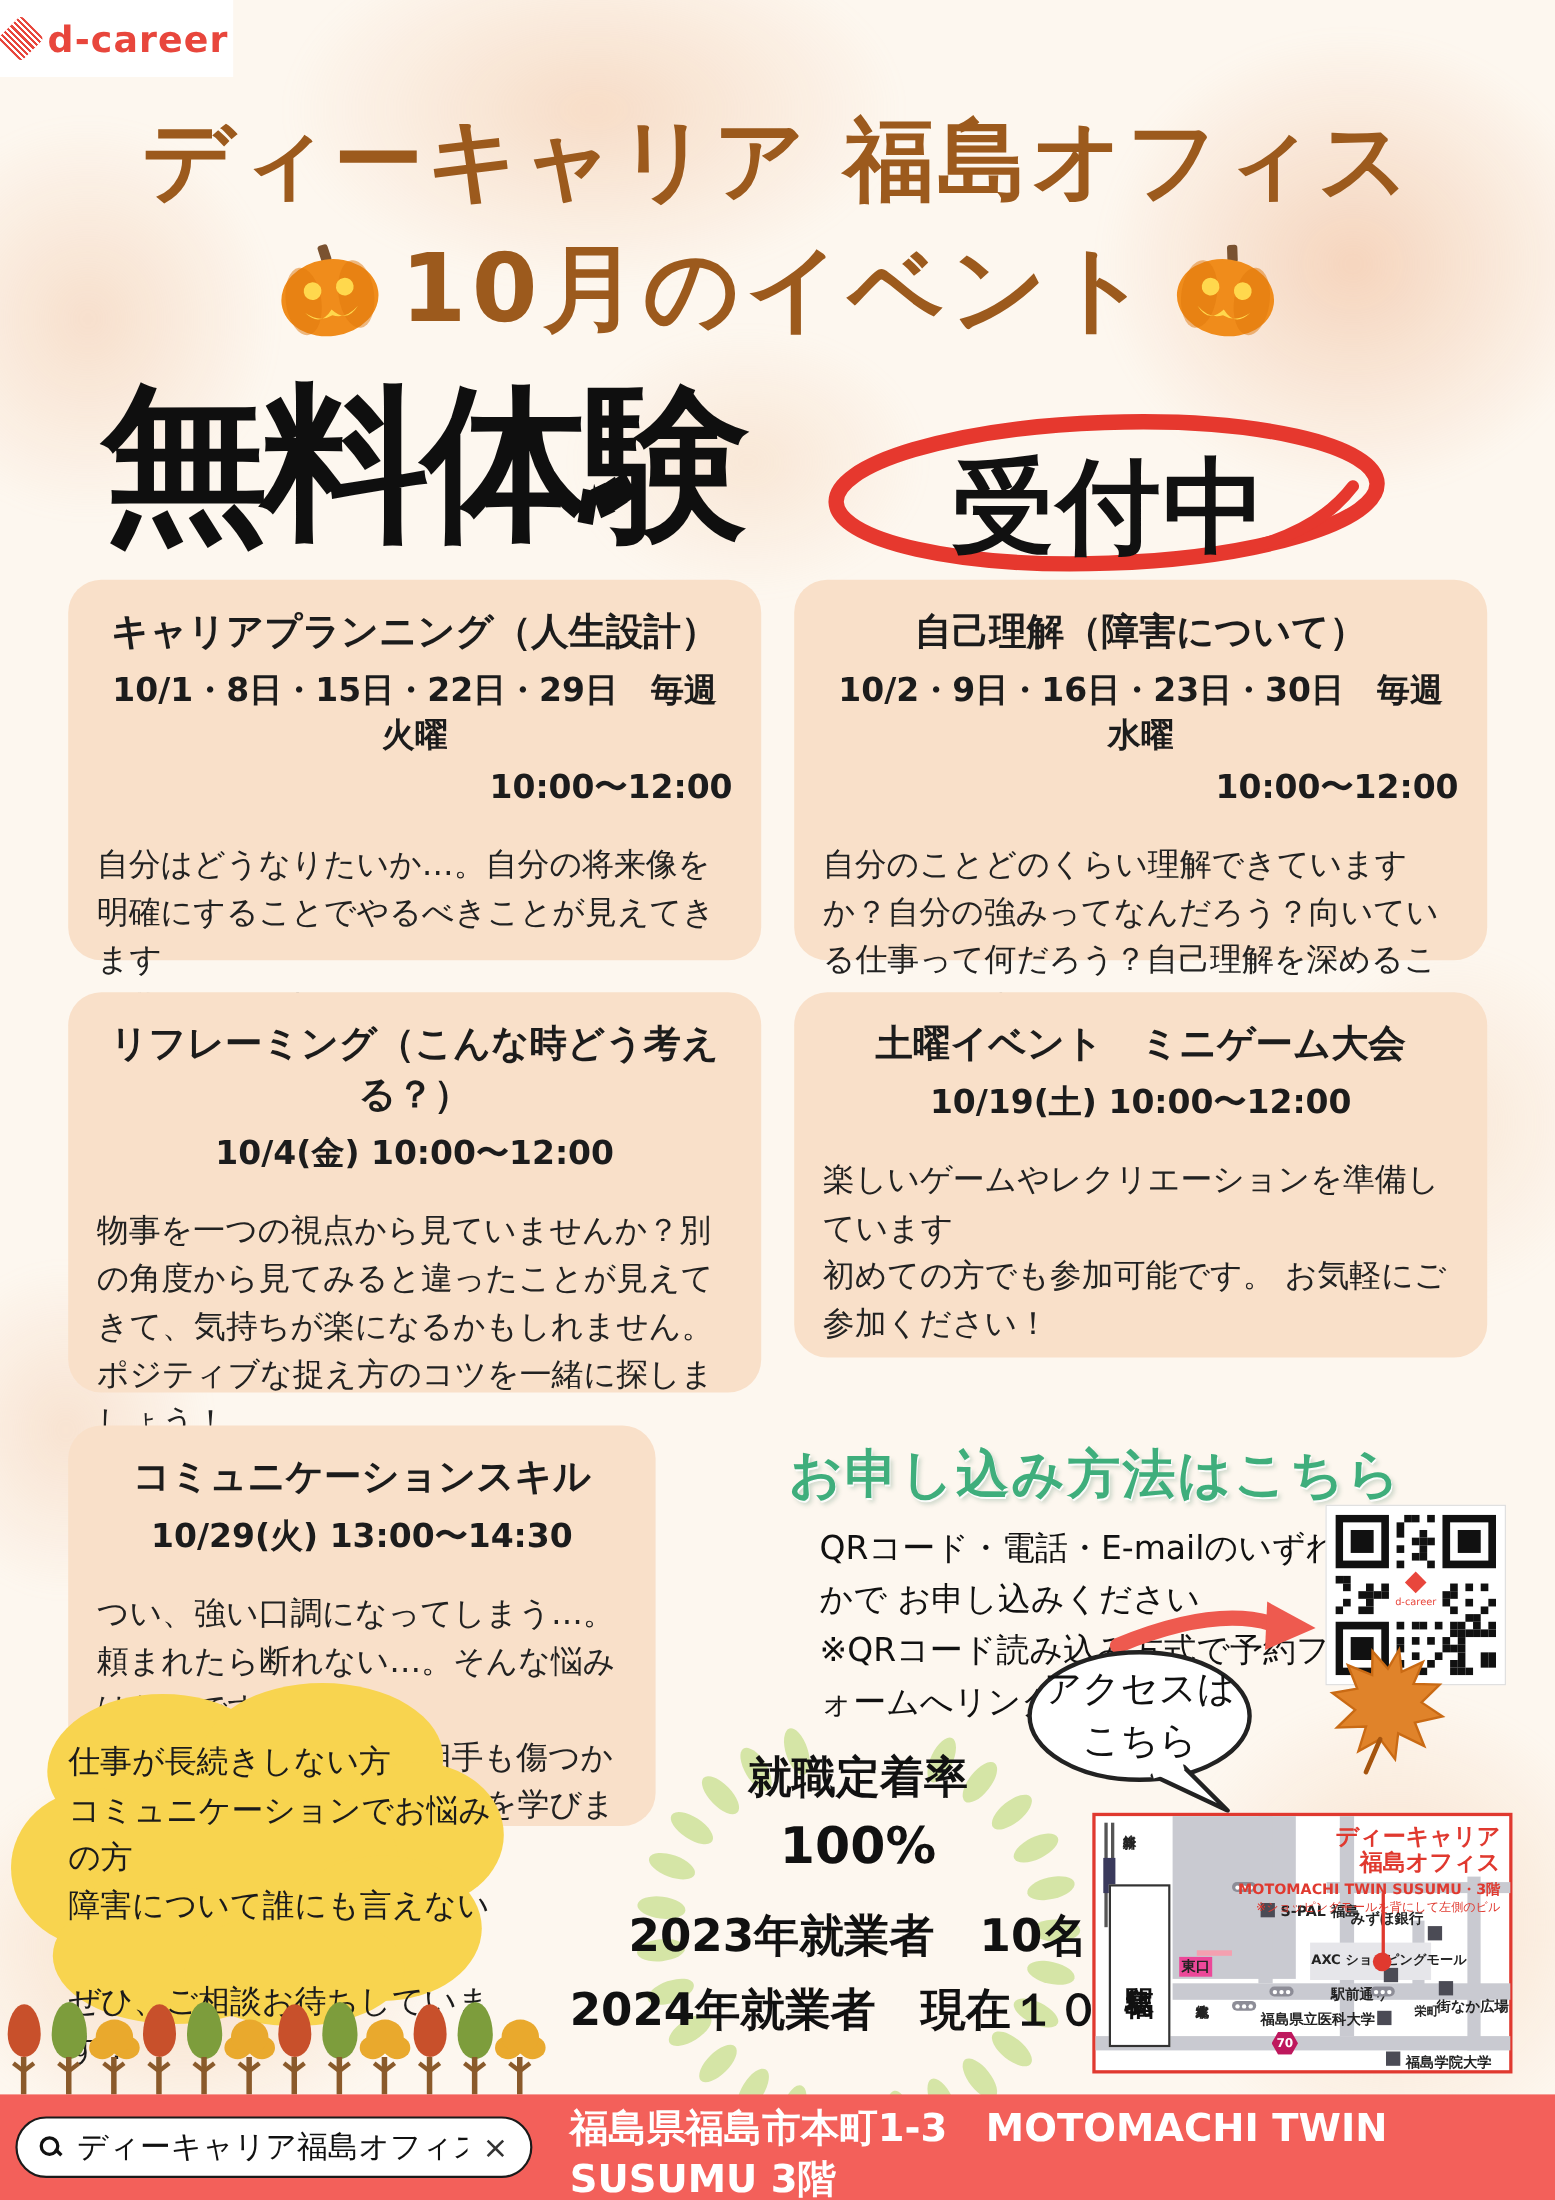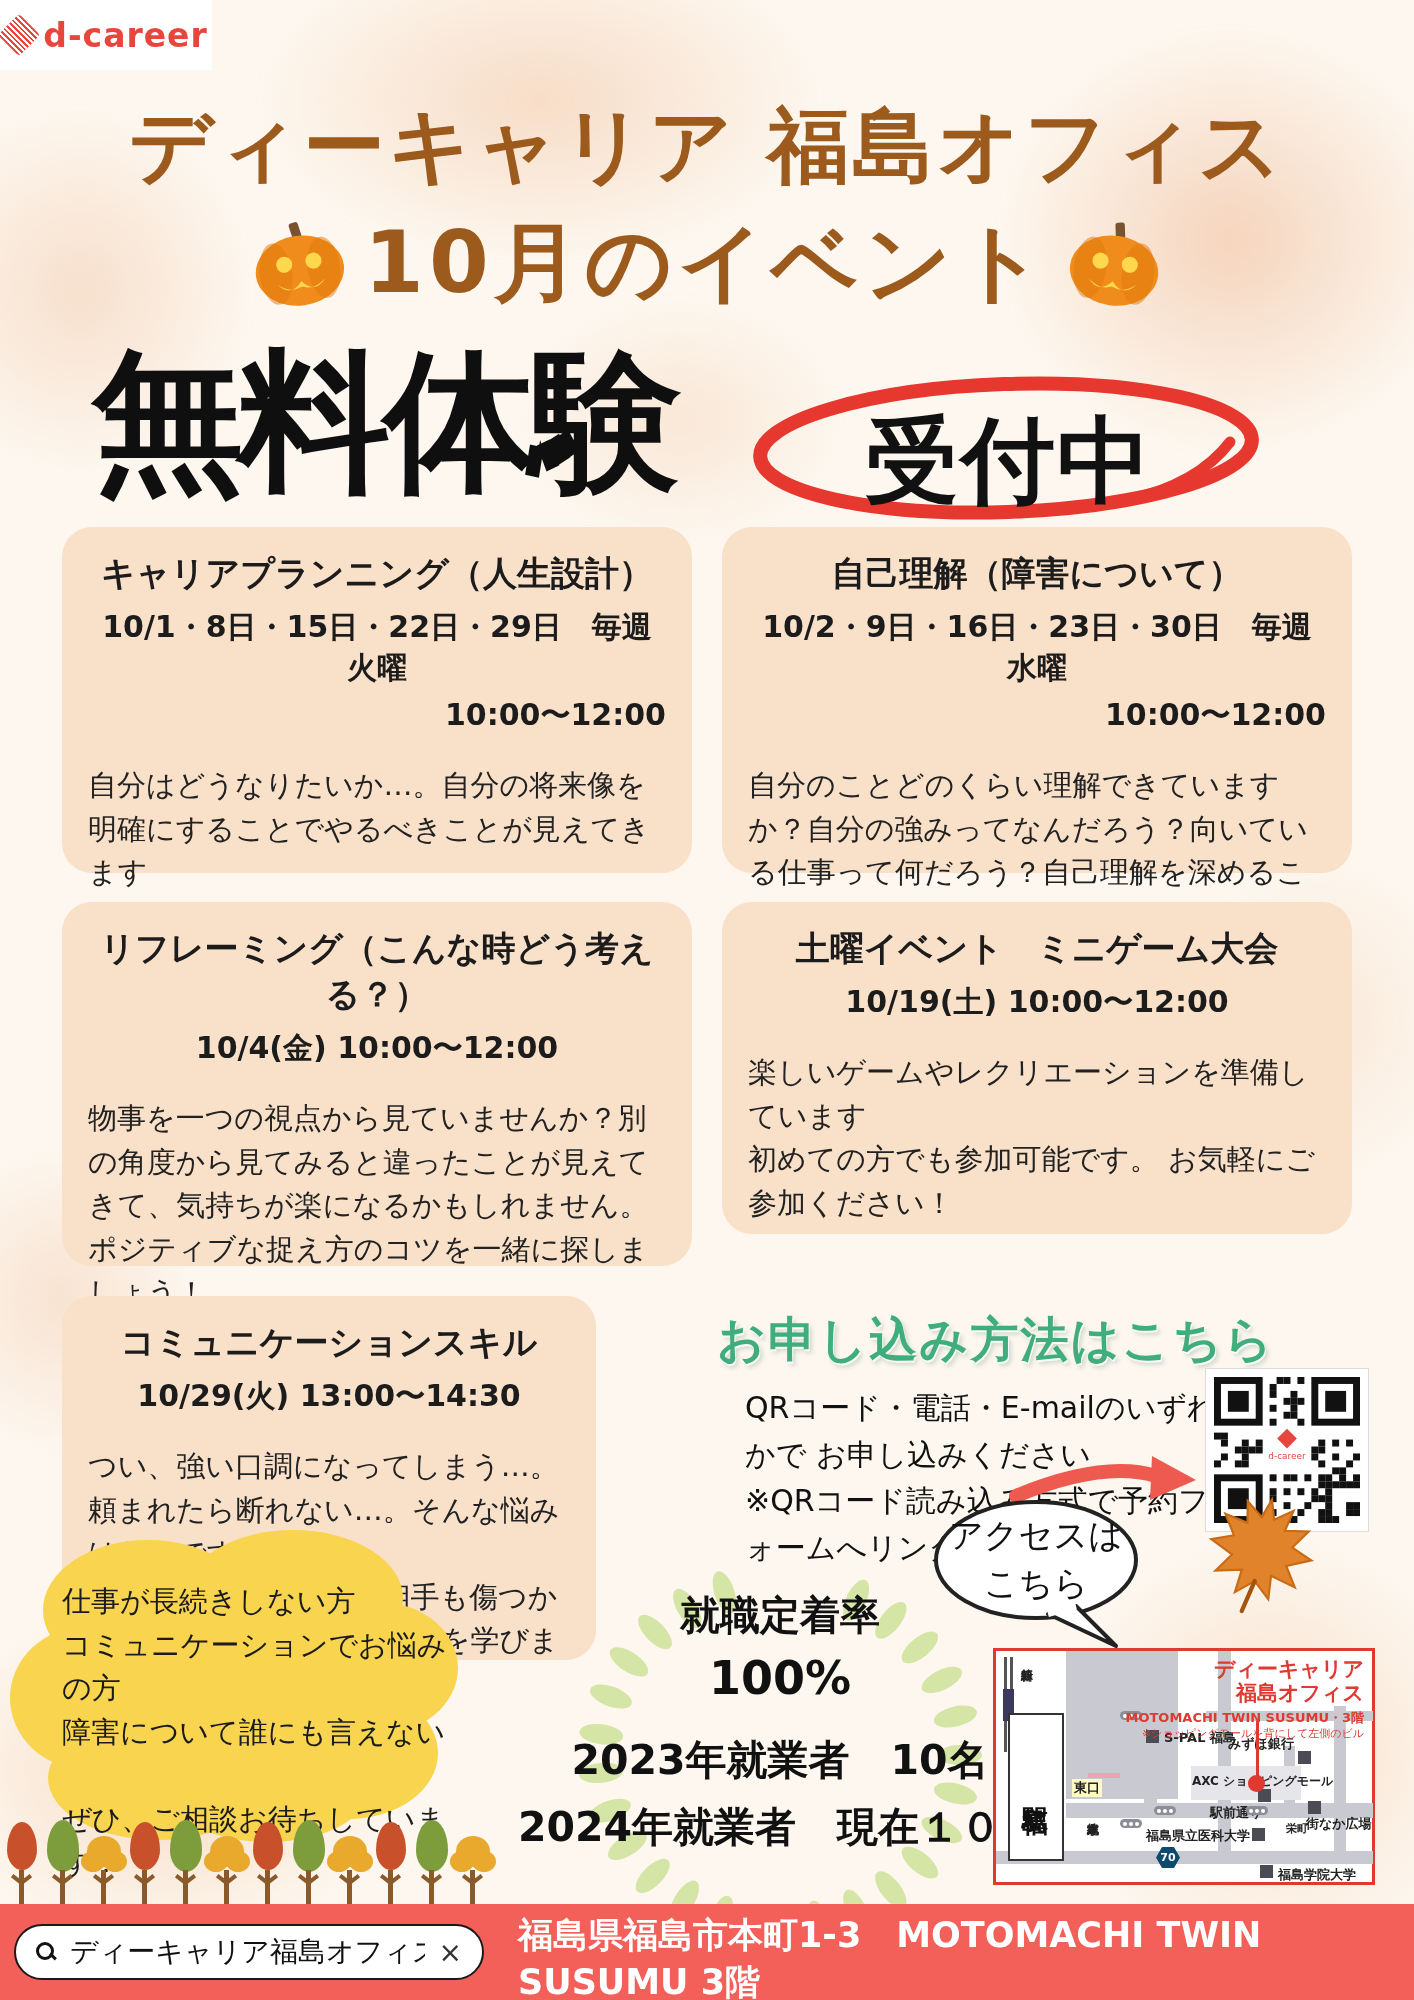--- a/index.html
+++ b/index.html
@@ -63,21 +63,21 @@
   .vtext{writing-mode:vertical-rl;text-orientation:upright;}
   .xwalk{position:absolute;width:22px;height:9px;background:#8d8d97;border-radius:5px;display:flex;align-items:center;justify-content:center;gap:2px;}
   .xwalk i{width:4px;height:4px;background:#fff;border-radius:50%;}
   #station-box{position:absolute;left:12px;top:62px;width:56px;height:148px;background:#fff;border:2px solid #333;
     display:flex;align-items:center;justify-content:center;}
   #map-office{position:absolute;right:8px;top:6px;text-align:right;font-size:21px;font-weight:900;color:#e0392f;line-height:1.15;white-space:pre-line;}
   #map-bldg{position:absolute;right:8px;top:58px;font-size:13px;font-weight:700;color:#e0392f;}
   #map-note{position:absolute;right:8px;top:75px;font-size:11px;color:#e0392f;}
   #map-marker{position:absolute;left:252px;top:124px;width:17px;height:17px;border-radius:50%;background:#e0392f;}
   #map-marker-line{position:absolute;left:260px;top:70px;width:3px;height:58px;background:#e0392f;}
-  #route-badge{position:absolute;left:160px;top:196px;width:24px;height:21px;background:#0c4a6e;color:#fff;font-size:11px;font-weight:700;
+  #route-badge{position:absolute;left:160px;top:196px;width:24px;height:21px;background:#be185d;color:#fff;font-size:11px;font-weight:700;
     display:flex;align-items:center;justify-content:center;clip-path:polygon(25% 0,75% 0,100% 50%,75% 100%,25% 100%,0 50%);}
   
   #trees{left:4px;top:1820px;width:496px;height:84px;display:flex;gap:5px;align-items:flex-end;}
   .tree{position:relative;width:36px;height:84px;flex:none;}
   .trunk{position:absolute;left:15px;bottom:0;width:5px;height:34px;background:#8a5a2b;}
   .trunk::before{content:"";position:absolute;left:-8px;top:7px;width:11px;height:4px;background:#8a5a2b;transform:rotate(38deg);}
   .trunk::after{content:"";position:absolute;right:-8px;top:7px;width:11px;height:4px;background:#8a5a2b;transform:rotate(-38deg);}
   .crown{position:absolute;}
   .crown.red{left:3px;top:2px;width:30px;height:48px;background:#c8502b;border-radius:50% 50% 50% 50%/58% 58% 42% 42%;}
   .crown.green{left:2px;top:0;width:32px;height:52px;background:#7d9d3c;border-radius:50% 50% 50% 50%/58% 58% 42% 42%;}
@@ -351,21 +351,21 @@
     <div class="road" style="left:210px;top:60px;width:167px;height:10px;"></div>
     <div class="road" style="left:195px;top:115px;width:110px;height:34px;background:#e6e6ea;"></div>
     <div style="position:absolute;left:8px;top:6px;width:3px;height:95px;background:#555;"></div>
     <div style="position:absolute;left:14px;top:6px;width:3px;height:95px;background:#555;"></div>
     <div style="position:absolute;left:7px;top:38px;width:11px;height:32px;background:#3a3a5c;"></div>
     <div class="map-label vtext" style="left:22px;top:8px;font-size:12px;">新幹線</div>
     <div id="station-box">
       <div class="vtext" style="font-size:26px;font-weight:800;color:#111;">福島駅</div>
     </div>
     <div style="position:absolute;left:92px;top:122px;width:32px;height:5px;background:#f4a0b0;"></div>
-    <div class="map-label" style="left:76px;top:128px;background:#fef9c3;padding:0 2px;">東口</div>
+    <div class="map-label" style="left:76px;top:128px;background:#ec4899;padding:0 2px;">東口</div>
     <div class="bld" style="left:150px;top:79px;"></div>
     <div class="map-label" style="left:168px;top:78px;">S-PAL 福島</div>
     <div class="map-label" style="left:232px;top:84px;">みずほ銀行</div>
     <div class="bld" style="left:302px;top:100px;"></div>
     <div class="map-label" style="left:196px;top:122px;font-size:12px;">AXC ショッピングモール</div>
     <div class="bld" style="left:262px;top:138px;"></div>
     <div class="map-label" style="left:214px;top:153px;">駅前通り</div>
     <div class="map-label" style="left:290px;top:170px;font-size:11px;">栄町</div>
     <div class="bld" style="left:312px;top:150px;"></div>
     <div class="map-label" style="left:310px;top:164px;">街なか広場</div>

